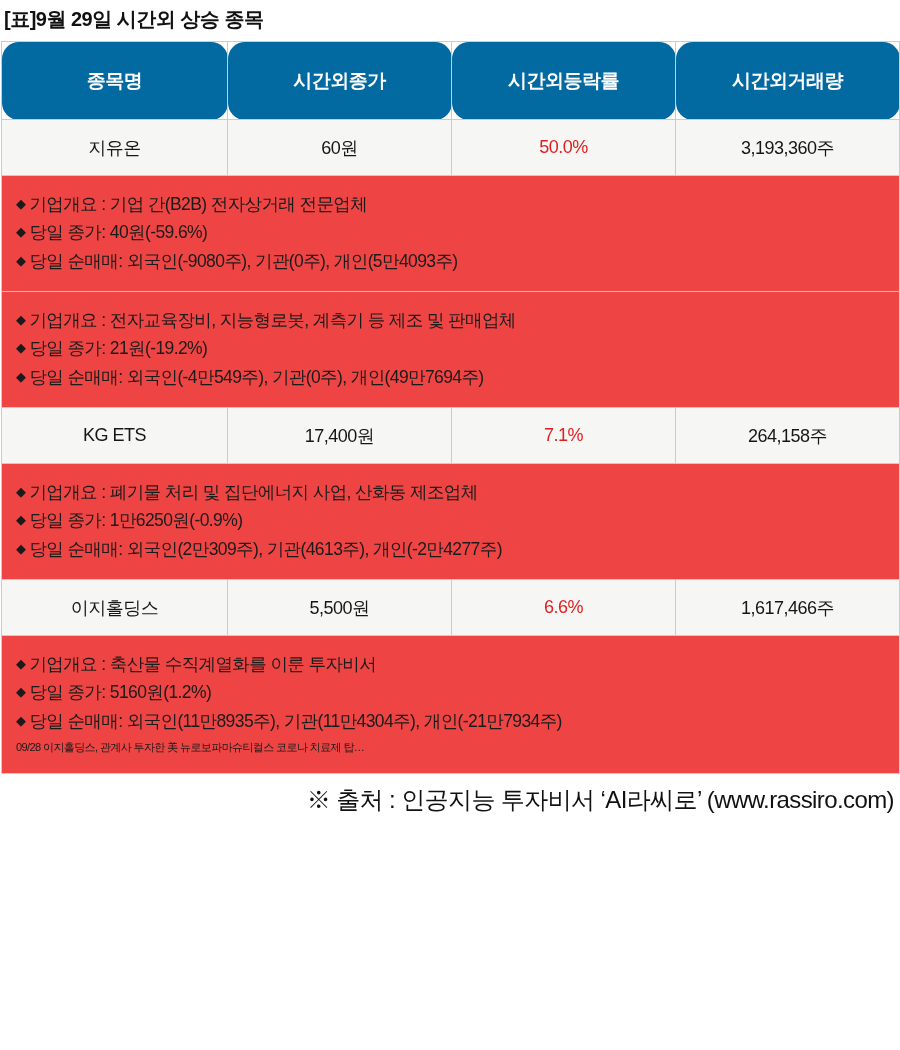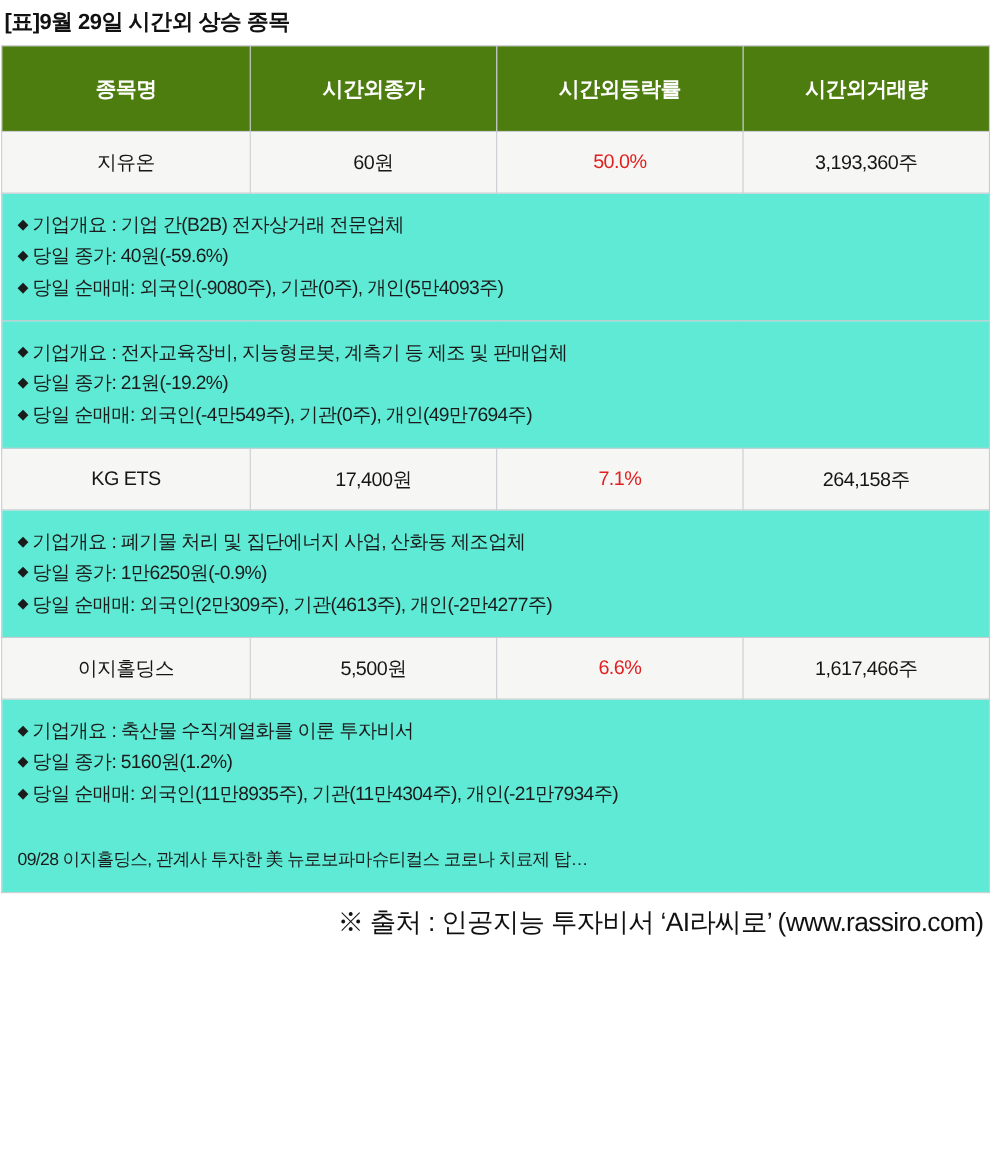--- a/index.html
+++ b/index.html
@@ -31,69 +31,70 @@
   table.main-table {
     width: 898px;
     margin: 0 1px;
     border-collapse: collapse;
     table-layout: fixed;
   }
   table.main-table td, table.main-table th {
     border: 1px solid #c9ccd1;
   }
   thead th {
-    background: #4d7c0f;
+    background: #0369a1;
     color: #ffffff;
     font-size: 19px;
     font-weight: bold;
     height: 78px;
     text-align: center;
     letter-spacing: -0.5px;
+    border-radius: 17px;
   }
   .col-name { width: 226px; }
   .col-price { width: 224px; }
   .col-rate { width: 224px; }
   .col-vol { width: 224px; }
 
   tr.stock-row td {
     background: #f6f6f4;
     height: 56px;
     text-align: center;
     font-size: 18px;
     letter-spacing: -0.5px;
     color: #161616;
   }
   tr.stock-row td.rate {
     color: #e02020;
     font-weight: normal;
   }
   tr.detail-row td {
-    background: #5eead4;
+    background: #ef4444;
     padding: 14px 14px 16px 14px;
     vertical-align: top;
     border-top: 1px solid #c9ccd1;
   }
   .bullet-line {
     font-size: 17.5px;
     line-height: 1.62;
     color: #1b1b1b;
     letter-spacing: -0.6px;
     white-space: nowrap;
   }
   .bullet-line .dia {
     font-size: 13px;
     vertical-align: 2px;
     margin-right: 4px;
   }
   .news-line {
-    font-size: 16px;
+    font-size: 11px;
     line-height: 1.6;
     color: #1b1b1b;
     letter-spacing: -0.6px;
-    margin-top: 34px;
+    margin-top: 4px;
     white-space: nowrap;
   }
   .source {
     text-align: right;
     font-size: 24px;
     color: #111111;
     letter-spacing: -0.6px;
     padding: 10px 6px 0 0;
     white-space: nowrap;
   }

